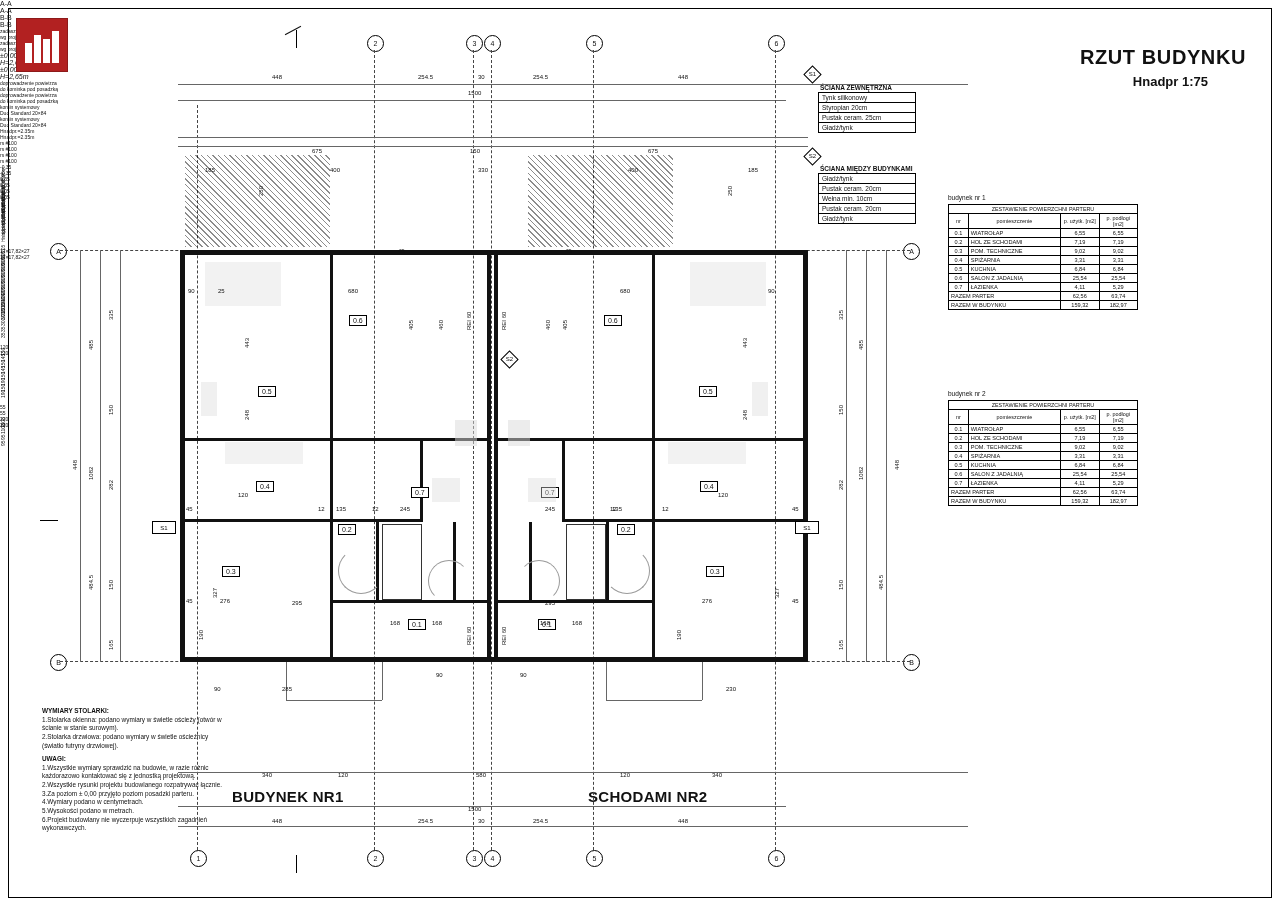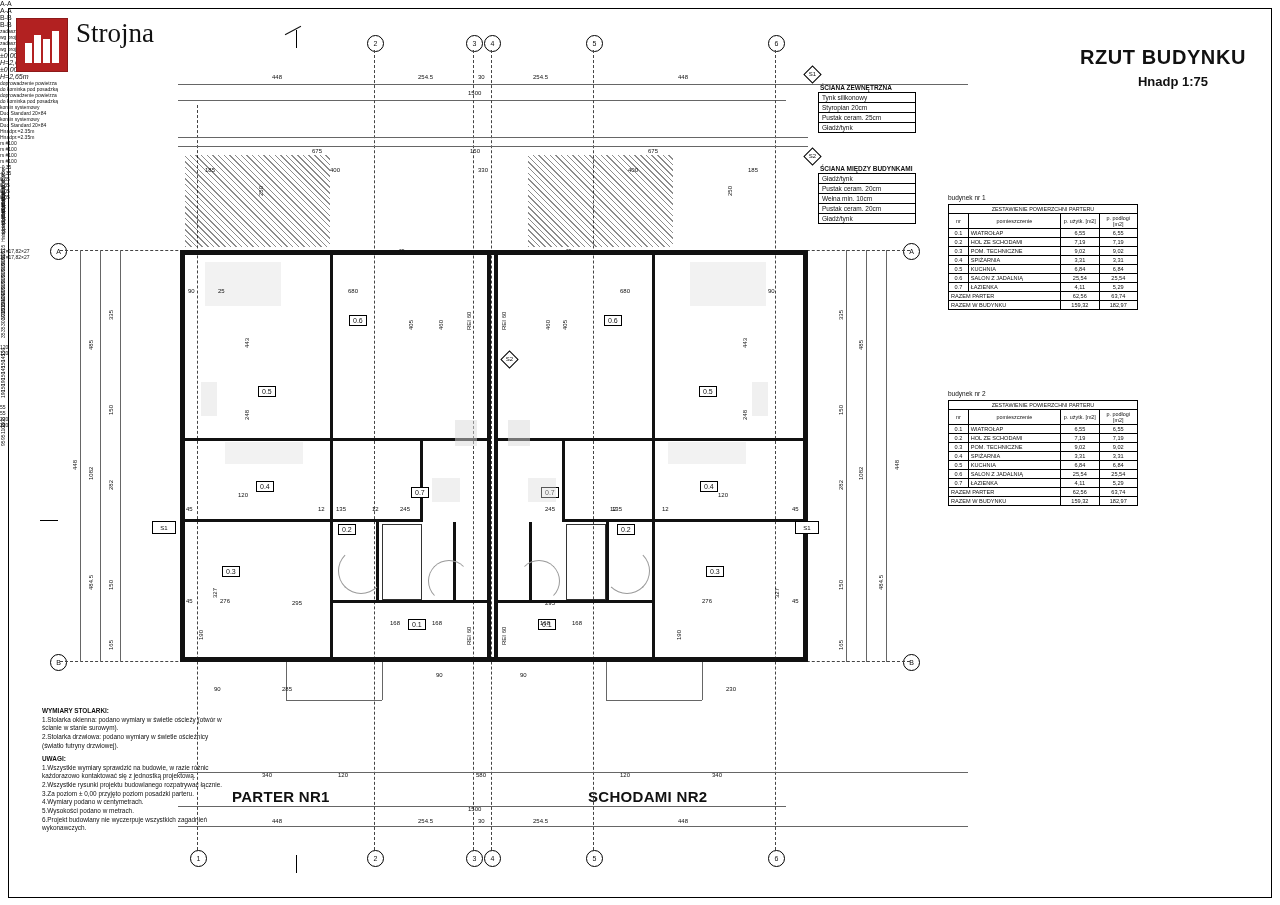--- a/index.html
+++ b/index.html
@@ -79,26 +79,25 @@
 
   <div class="logo-box">
     <div class="logo-glyph">
       <i style="left:0;width:7px;height:20px;"></i>
       <i style="left:9px;width:7px;height:28px;"></i>
       <i style="left:18px;width:7px;height:24px;"></i>
       <i style="left:27px;width:7px;height:32px;"></i>
     </div>
   </div>
   <div class="logo-text">
-    <div class="l2">Strojna</div>
   </div>
   <div class="logo-slash"></div>
 
   <div class="title-main">RZUT BUDYNKU</div>
-  <div class="title-sub">Hnadp 1:75</div>
+  <div class="title-sub">Hnadpr 1:75</div>
 
   <div class="diamond" style="left:806px;top:68px;">
       <span>S1</span>
     </div>
   <div class="legend-title" style="left:820px;top:84px;">ŚCIANA ZEWNĘTRZNA</div>
   <div class="legend" style="left:818px;top:92px;width:96px;">
     <div>Tynk  silikonowy</div>
     <div>Styropian 20cm</div>
     <div>Pustak ceram. 25cm</div>
     <div>Gładź/tynk</div>
@@ -257,21 +256,21 @@
     <div style="height:5px"></div>
     <b>UWAGI:</b>
     <div>1.Wszystkie wymiary sprawdzić na budowie, w razie różnic każdorazowo  kontaktować się z jednostką projektową.</div>
     <div>2.Wszystkie rysunki projektu budowlanego rozpatrywać łącznie.</div>
     <div>3.Za poziom ± 0,00 przyjęto poziom posadzki parteru.</div>
     <div>4.Wymiary podano w centymetrach.</div>
     <div>5.Wysokości podano w metrach.</div>
     <div>6.Projekt budowlany nie wyczerpuje wszystkich zagadnień wykonawczych.</div>
   </div>
 
-  <div class="bn" style="left:232px;top:788px;">PARTER NR1</div>
+  <div class="bn" style="left:232px;top:788px;">BUDYNEK NR1</div>
   <div class="bn" style="left:588px;top:788px;">SCHODAMI NR2</div>
 
   <div class="thin-h" style="left:178px;top:84px;width:790px;"></div>
   <div class="thin-h" style="left:178px;top:100px;width:608px;"></div>
   <div class="t" style="left:272px;top:74px;">448</div>
   <div class="t" style="left:418px;top:74px;">254.5</div>
   <div class="t" style="left:478px;top:74px;">30</div>
   <div class="t" style="left:533px;top:74px;">254.5</div>
   <div class="t" style="left:678px;top:74px;">448</div>
   <div class="t" style="left:468px;top:90px;">1500</div>

